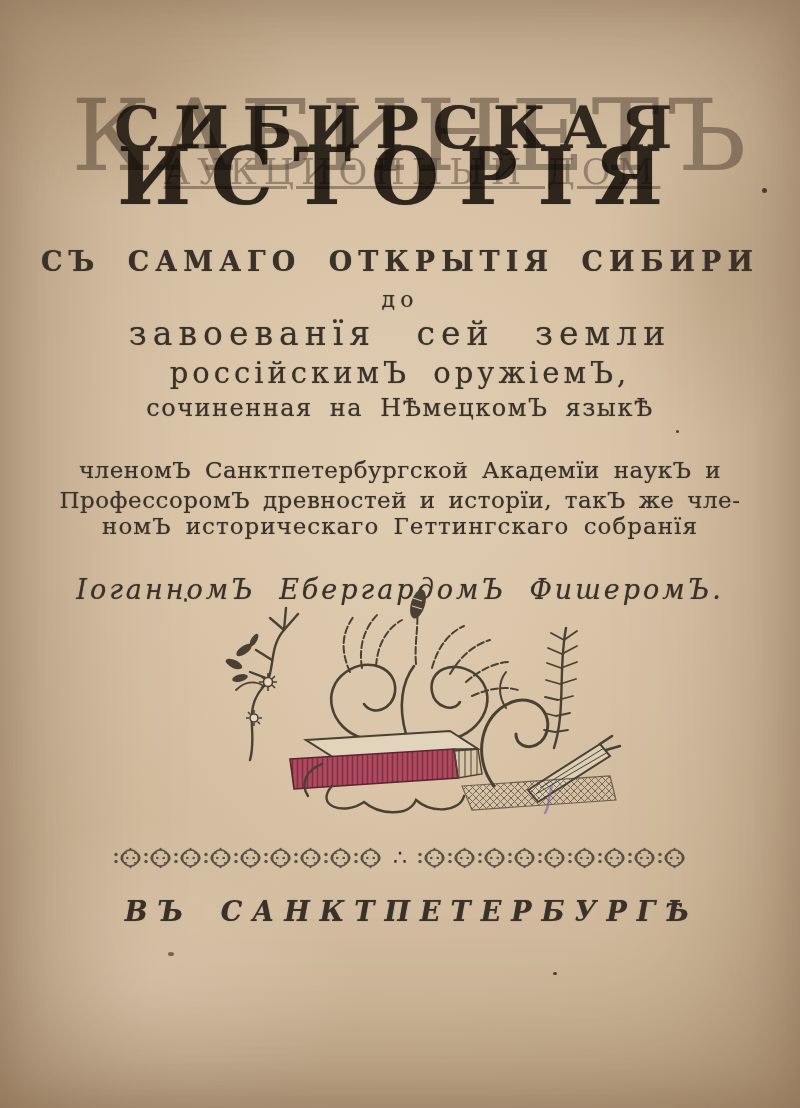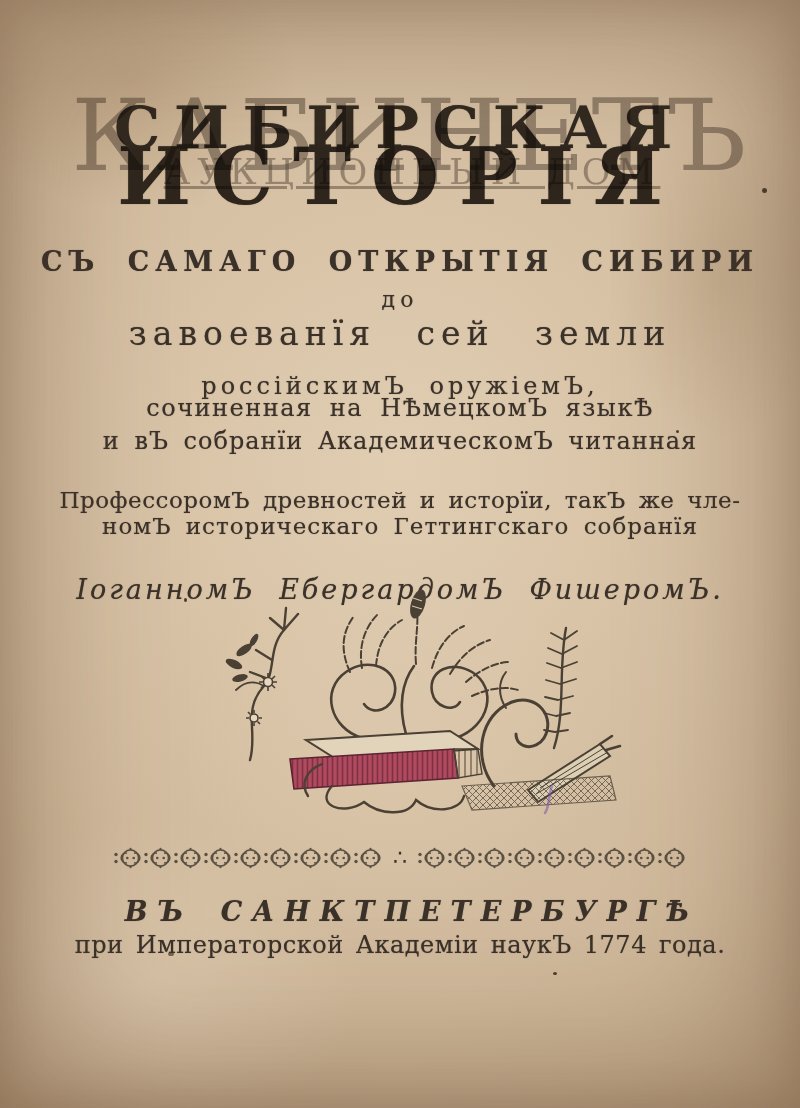--- a/index.html
+++ b/index.html
@@ -26,21 +26,21 @@
   .speck{position:absolute;background:#4b3c2c;border-radius:50%;z-index:2;}
 
   
   .line{position:absolute;left:0;right:0;text-align:center;color:#3a3129;z-index:3;
     text-shadow:0 0 1px rgba(58,49,41,.55);}
   .t1{top:94px;font-size:58px;font-weight:bold;letter-spacing:14px;color:#30281f;}
   .t2{top:131px;font-size:78px;font-weight:bold;letter-spacing:20px;color:#2e261d;}
   .l-open{top:246px;font-size:27px;font-weight:bold;letter-spacing:6px;word-spacing:12px;}
   .l-do{top:287px;font-size:22px;letter-spacing:5px;}
   .l-conq{top:314px;font-size:33px;letter-spacing:6px;word-spacing:24px;}
-  .l-arms{top:372px;font-size:24px;letter-spacing:4px;word-spacing:10px;}
+  .l-arms{top:356px;font-size:29px;letter-spacing:4px;word-spacing:10px;}
   .l-ger{top:394px;font-size:24px;letter-spacing:1.5px;word-spacing:8px;}
   .l-r1{top:427px;font-size:24px;letter-spacing:1px;word-spacing:6px;}
   .l-r2{top:457px;font-size:23px;letter-spacing:.5px;word-spacing:6px;}
   .l-r3{top:487px;font-size:23px;letter-spacing:.5px;word-spacing:5px;}
   .l-r4{top:513px;font-size:23px;letter-spacing:1px;word-spacing:6px;}
   .l-author{top:537px;font-size:27px;font-style:italic;letter-spacing:3px;word-spacing:12px;margin-top:37px;}
   .l-city{top:896px;font-size:27px;font-style:italic;font-weight:bold;letter-spacing:10px;word-spacing:8px;margin-left:24px;}
   .l-pub{top:931px;font-size:24px;letter-spacing:.5px;word-spacing:4px;}
 
   
@@ -81,21 +81,21 @@
   <div class="watermark">
     <div class="wm-main">КАБИНЕТЪ</div>
     <div class="wm-sub">АУКЦИОННЫЙ ДОМ</div>
   </div>
 
   <div class="line l-open">СЪ САМАГО ОТКРЫТІЯ СИБИРИ</div>
   <div class="line l-conq">завоеванїя сей земли</div>
   <div class="line l-do">до</div>
   <div class="line l-arms">россійскимЪ оружіемЪ,</div>
   <div class="line l-ger">сочиненная на НѢмецкомЪ языкѢ</div>
-  <div class="line l-r1">и вЪ собранїи АкадемическомЪ читанная</div>
+  <div class="line l-r2">членомЪ Санктпетербургской Академїи наукЪ и</div>
   <div class="line l-r4">номЪ историческаго Геттингскаго собранїя</div>
   <div class="line l-r3">ПрофессоромЪ древностей и исторїи, такЪ же чле-</div>
   <div class="line l-author">ІоганномЪ ЕбергардомЪ ФишеромЪ.</div>
 
   <svg class="vignette" viewBox="0 0 412 232">
     <defs>
       <pattern id="vhatch" width="5" height="8" patternUnits="userSpaceOnUse">
         <rect width="5" height="8" fill="#b04a5e"></rect>
         <line x1="2.5" y1="0" x2="2.5" y2="8" stroke-width="1.6" stroke="#7e3044"></line>
       </pattern>
@@ -422,16 +422,15 @@
       <circle cx="14.3" cy="11" r="1.3" stroke="none"></circle>
       <circle cx="20.7" cy="11" r="1.3" stroke="none"></circle>
       <circle cx="17.5" cy="1.8" r="1.1" stroke="none"></circle>
       <circle cx="17.5" cy="20.2" r="1.1" stroke="none"></circle>
     </g>
   </svg>
 </div>
   </div>
 
   <div class="line l-city">ВЪ САНКТПЕТЕРБУРГѢ</div>
-  <div class="line l-pub">при Императорской Академіи наукЪ 1774 года.</div>
 
   <div class="edge-shadow"></div>
 </div>
 
 </body></html>

